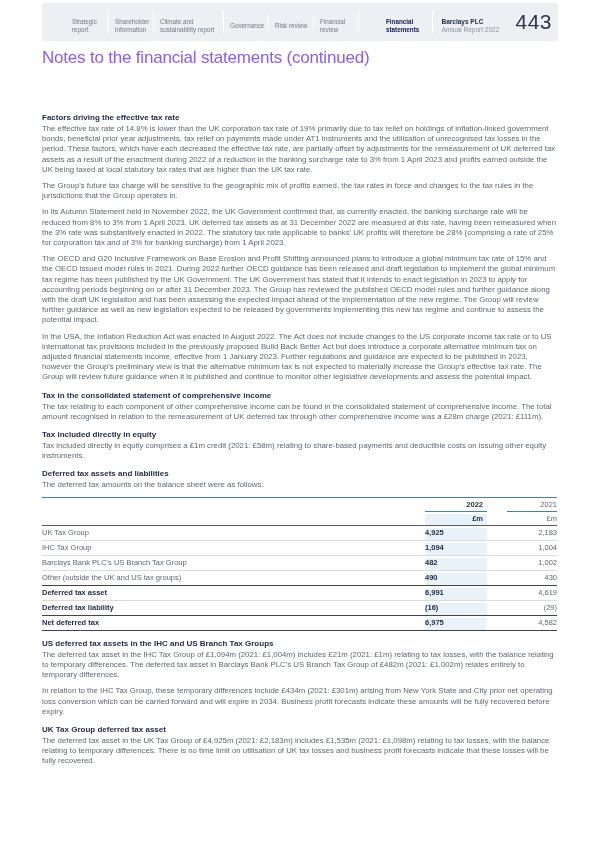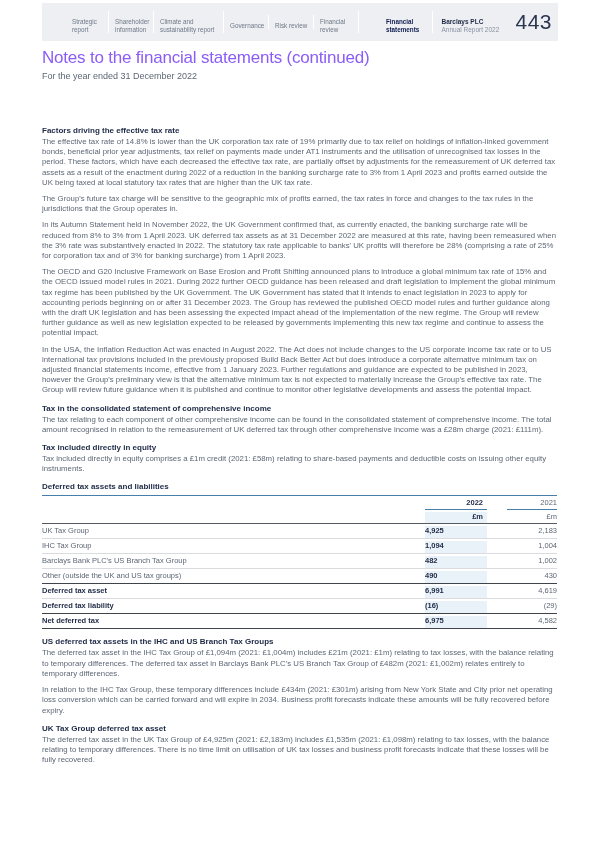--- a/index.html
+++ b/index.html
@@ -88,38 +88,38 @@
     <div class="flexspace"></div>
     <div class="brand">
       <div class="brand-name">Barclays PLC</div>
       <div class="brand-report">Annual Report 2022</div>
     </div>
     <div class="pagenum">443</div>
   </div>
 
   <div class="content">
     <h1 class="title">Notes to the financial statements (continued)</h1>
-    <div class="subtitle">For the year ended 31 December 2022</div>
 
     <div class="body">
 
       <h3 class="sec">Factors driving the effective tax rate</h3>
       <p class="txt">The effective tax rate of 14.8% is lower than the UK corporation tax rate of 19% primarily due to tax relief on holdings of inflation-linked government bonds, beneficial prior year adjustments, tax relief on payments made under AT1 instruments and the utilisation of unrecognised tax losses in the period. These factors, which have each decreased the effective tax rate, are partially offset by adjustments for the remeasurement of UK deferred tax assets as a result of the enactment during 2022 of a reduction in the banking surcharge rate to 3% from 1 April 2023 and profits earned outside the UK being taxed at local statutory tax rates that are higher than the UK tax rate.</p>
       <p class="txt">The Group's future tax charge will be sensitive to the geographic mix of profits earned, the tax rates in force and changes to the tax rules in the jurisdictions that the Group operates in.</p>
       <p class="txt">In its Autumn Statement held in November 2022, the UK Government confirmed that, as currently enacted, the banking surcharge rate will be reduced from 8% to 3% from 1 April 2023. UK deferred tax assets as at 31 December 2022 are measured at this rate, having been remeasured when the 3% rate was substantively enacted in 2022. The statutory tax rate applicable to banks' UK profits will therefore be 28% (comprising a rate of 25% for corporation tax and of 3% for banking surcharge) from 1 April 2023.</p>
       <p class="txt">The OECD and G20 Inclusive Framework on Base Erosion and Profit Shifting announced plans to introduce a global minimum tax rate of 15% and the OECD issued model rules in 2021. During 2022 further OECD guidance has been released and draft legislation to implement the global minimum tax regime has been published by the UK Government. The UK Government has stated that it intends to enact legislation in 2023 to apply for accounting periods beginning on or after 31 December 2023. The Group has reviewed the published OECD model rules and further guidance along with the draft UK legislation and has been assessing the expected impact ahead of the implementation of the new regime. The Group will review further guidance as well as new legislation expected to be released by governments implementing this new tax regime and continue to assess the potential impact.</p>
       <p class="txt">In the USA, the Inflation Reduction Act was enacted in August 2022. The Act does not include changes to the US corporate income tax rate or to US international tax provisions included in the previously proposed Build Back Better Act but does introduce a corporate alternative minimum tax on adjusted financial statements income, effective from 1 January 2023. Further regulations and guidance are expected to be published in 2023, however the Group's preliminary view is that the alternative minimum tax is not expected to materially increase the Group's effective tax rate. The Group will review future guidance when it is published and continue to monitor other legislative developments and assess the potential impact.</p>
 
       <h3 class="sec">Tax in the consolidated statement of comprehensive income</h3>
       <p class="txt">The tax relating to each component of other comprehensive income can be found in the consolidated statement of comprehensive income. The total amount recognised in relation to the remeasurement of UK deferred tax through other comprehensive income was a £28m charge (2021: £111m).</p>
 
       <h3 class="sec">Tax included directly in equity</h3>
       <p class="txt">Tax included directly in equity comprises a £1m credit (2021: £58m) relating to share-based payments and deductible costs on issuing other equity instruments.</p>
 
       <h3 class="sec">Deferred tax assets and liabilities</h3>
+      <p class="txt">The deferred tax amounts on the balance sheet were as follows:</p>
 
       <div class="fintable">
         <div class="trow yrow">
           <div class="tlabel"></div>
           <div class="ycell y2022">2022</div>
           <div class="ycell y2021">2021</div>
         </div>
         <div class="trow urow">
           <div class="tlabel"></div>
           <div class="u2022">£m</div>

